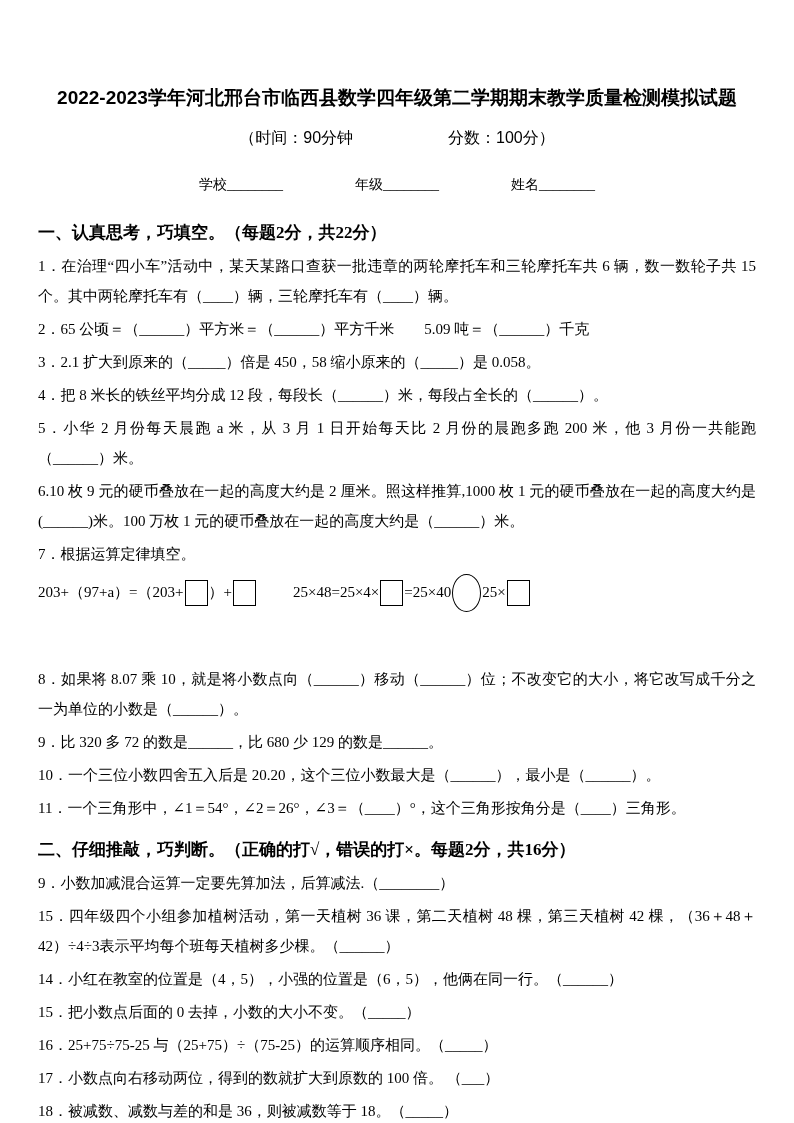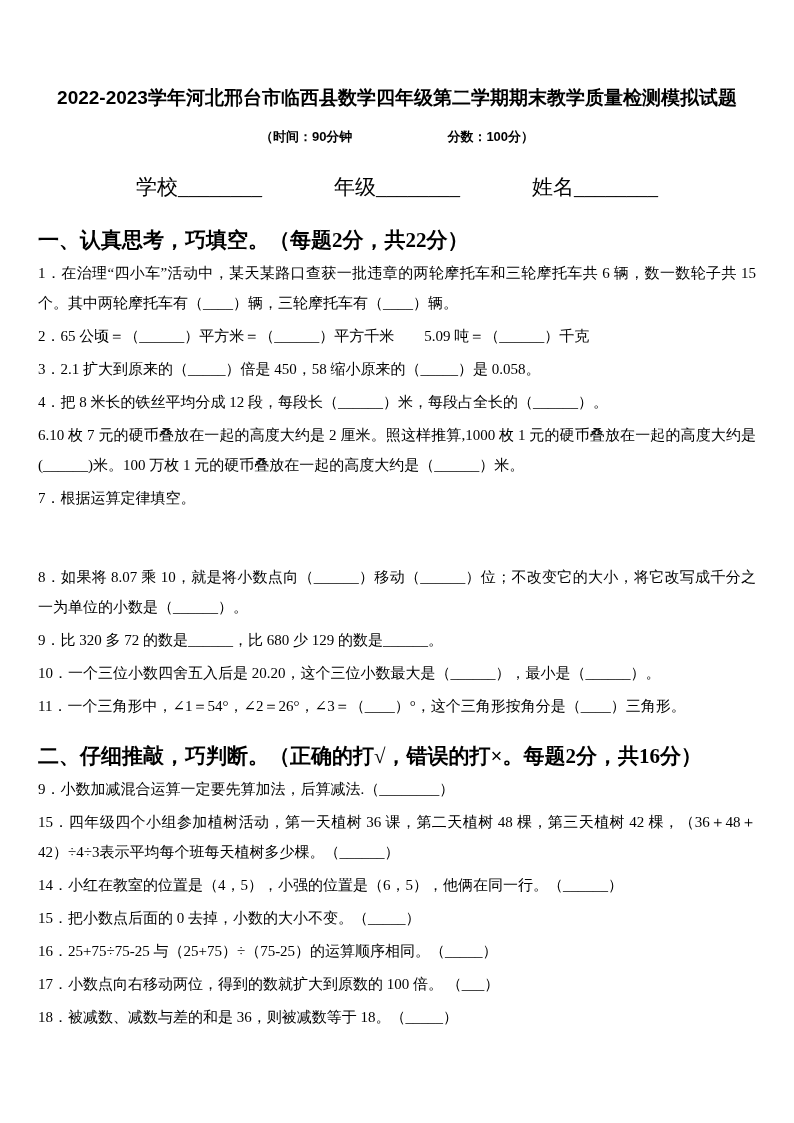--- a/index.html
+++ b/index.html
@@ -27,35 +27,35 @@
     line-height: 1.35;
     text-align: center;
     letter-spacing: 0px;
   }
   .subtitle {
     display: flex;
     justify-content: center;
     column-gap: 95px;
     margin-top: 17px;
     font-family: "Liberation Sans", "DejaVu Sans", sans-serif;
-    font-weight: bold;
-    font-size: 13px;
+    font-weight: normal;
+    font-size: 16px;
   }
   .form-line {
     display: flex;
     justify-content: center;
     column-gap: 72px;
     margin-top: 27px;
-    font-size: 21px;
+    font-size: 14px;
   }
   .section-title {
     font-weight: bold;
     margin-top: 24px;
     line-height: 30px;
-    font-size: 21px;
+    font-size: 17px;
   }
   .q {
     margin: 3px 0 0 0;
     line-height: 30px;
     text-align: justify;
   }
   .formula-row {
     display: flex;
     align-items: center;
     column-gap: 36px;
@@ -101,32 +101,37 @@
     <span>年级________</span>
     <span>姓名________</span>
   </div>
 
   <div class="section-title">一、认真思考，巧填空。（每题2分，共22分）</div>
 
   <p class="q">1．在治理“四小车”活动中，某天某路口查获一批违章的两轮摩托车和三轮摩托车共 6 辆，数一数轮子共 15 个。其中两轮摩托车有（____）辆，三轮摩托车有（____）辆。</p>
   <p class="q">2．65 公顷＝（______）平方米＝（______）平方千米　　5.09 吨＝（______）千克</p>
   <p class="q">3．2.1 扩大到原来的（_____）倍是 450，58 缩小原来的（_____）是 0.058。</p>
   <p class="q">4．把 8 米长的铁丝平均分成 12 段，每段长（______）米，每段占全长的（______）。</p>
-  <p class="q">6.10 枚 7 元的硬币叠放在一起的高度大约是 2 厘米。照这样推算,1000 枚 1 元的硬币叠放在一起的高度大约是(______)米。100 万枚 1 元的硬币叠放在一起的高度大约是（______）米。</p>
+  <p class="q">5．小华 2 月份每天晨跑 a 米，从 3 月 1 日开始每天比 2 月份的晨跑多跑 200 米，他 3 月份一共能跑（______）米。</p>
+  <p class="q">6.10 枚 9 元的硬币叠放在一起的高度大约是 2 厘米。照这样推算,1000 枚 1 元的硬币叠放在一起的高度大约是(______)米。100 万枚 1 元的硬币叠放在一起的高度大约是（______）米。</p>
   <p class="q">7．根据运算定律填空。</p>
 
+  <div class="formula-row">
+    <span class="formula">203+（97+a）=（203+<span class="fbox"></span>）+<span class="fbox"></span></span>
+    <span class="formula">25×48=25×4×<span class="fbox"></span>=25×40<span class="foval"></span>25×<span class="fbox"></span></span>
+  </div>
   <div class="formula-row">
   </div>
 
   <p class="q">8．如果将 8.07 乘 10，就是将小数点向（______）移动（______）位；不改变它的大小，将它改写成千分之一为单位的小数是（______）。</p>
   <p class="q">9．比 320 多 72 的数是______，比 680 少 129 的数是______。</p>
   <p class="q">10．一个三位小数四舍五入后是 20.20，这个三位小数最大是（______），最小是（______）。</p>
   <p class="q">11．一个三角形中，∠1＝54°，∠2＝26°，∠3＝（____）°，这个三角形按角分是（____）三角形。</p>
 
-  <div class="section-title" style="margin-top:20px;">二、仔细推敲，巧判断。（正确的打√，错误的打×。每题2分，共16分）</div>
+  <div class="section-title" style="margin-top:12px;">二、仔细推敲，巧判断。（正确的打√，错误的打×。每题2分，共16分）</div>
 
   <p class="q">9．小数加减混合运算一定要先算加法，后算减法.（________）</p>
   <p class="q">15．四年级四个小组参加植树活动，第一天植树 36 课，第二天植树 48 棵，第三天植树 42 棵，（36＋48＋42）÷4÷3表示平均每个班每天植树多少棵。（______）</p>
   <p class="q">14．小红在教室的位置是（4，5），小强的位置是（6，5），他俩在同一行。（______）</p>
   <p class="q">15．把小数点后面的 0 去掉，小数的大小不变。（_____）</p>
   <p class="q">16．25+75÷75-25 与（25+75）÷（75-25）的运算顺序相同。（_____）</p>
   <p class="q">17．小数点向右移动两位，得到的数就扩大到原数的 100 倍。 （___）</p>
   <p class="q">18．被减数、减数与差的和是 36，则被减数等于 18。（_____）</p>
 
 </div>

